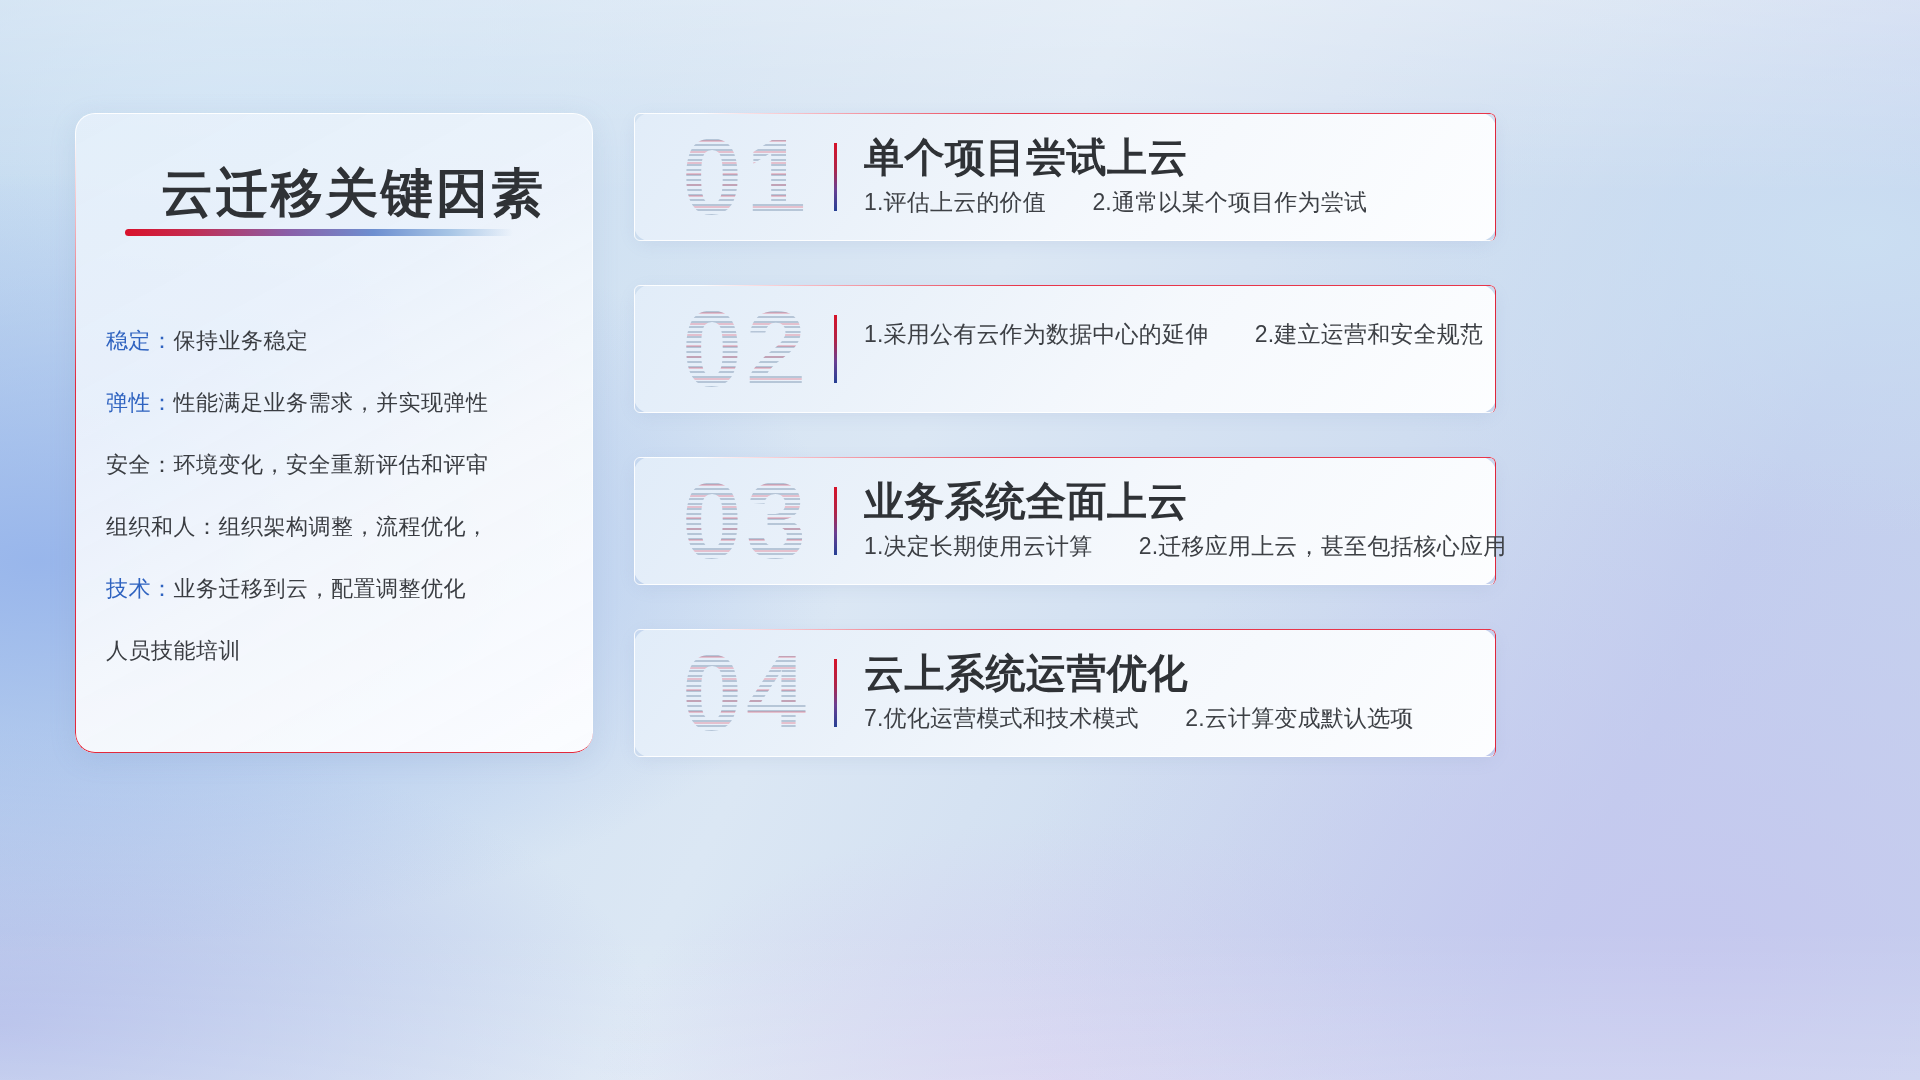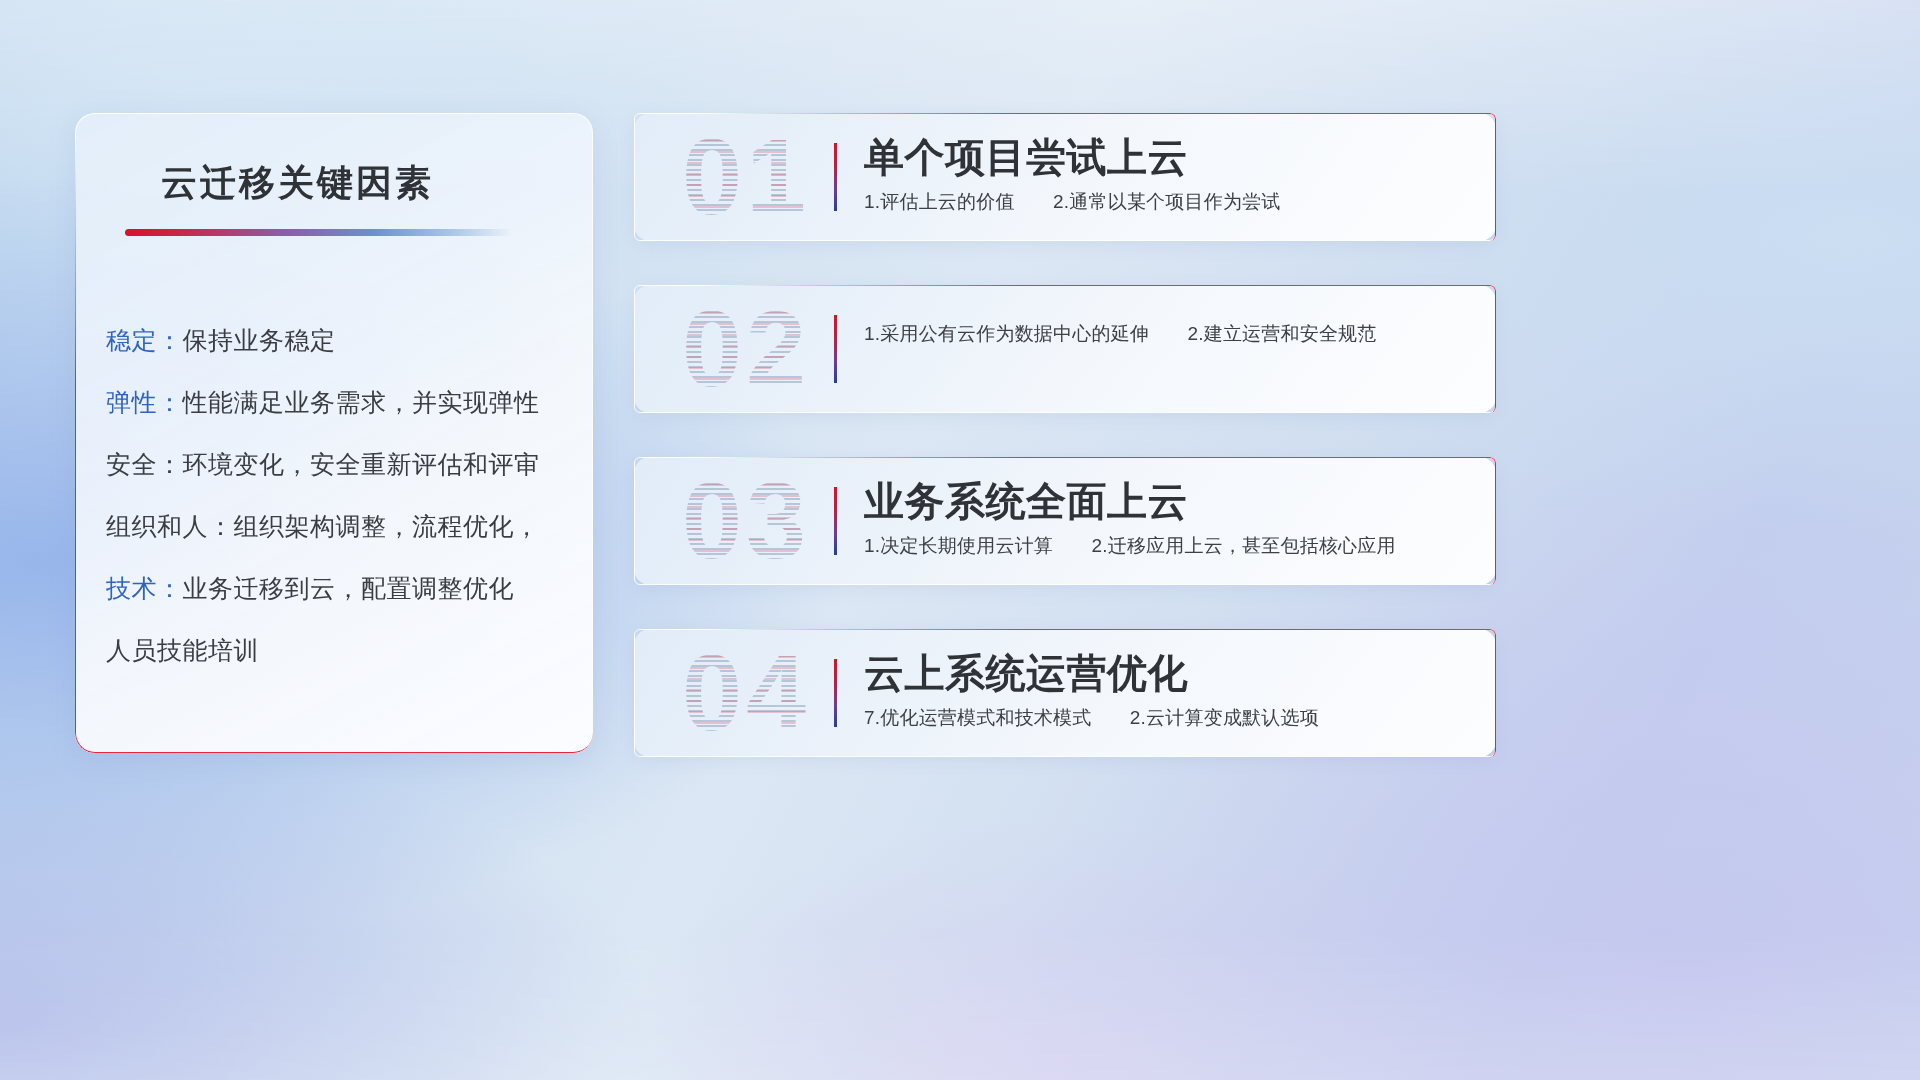--- a/index.html
+++ b/index.html
@@ -68,21 +68,21 @@
     border-bottom: 1.6px solid #e2293c;
     pointer-events: none;
     -webkit-mask-image: linear-gradient(205deg, rgba(0,0,0,0) 30%, #000 58%);
             mask-image: linear-gradient(205deg, rgba(0,0,0,0) 30%, #000 58%);
   }
 
   #panel-title {
     position: absolute;
     left: 85px;
     top: 45px;
-    font-size: 36px;
+    font-size: 52px;
     font-weight: 700;
     letter-spacing: 3px;
     color: #2f3236;
     white-space: nowrap;
   }
   #panel-title-rule {
     position: absolute;
     left: 49px;
     top: 115px;
     width: 388px;
@@ -91,26 +91,25 @@
     background: linear-gradient(90deg, #d9112b 0%, #c52a4e 16%, #8a5fa8 42%, #6d8fd0 64%, #a8c6e6 84%, rgba(214,231,245,0) 100%);
   }
 
   #factor-list {
     position: absolute;
     left: 30px;
     top: 196px;
     right: 14px;
   }
   .factor-row {
-    font-size: 25px;
+    font-size: 22px;
     line-height: 62px;
     color: #3a3d42;
     white-space: nowrap;
     letter-spacing: 0.5px;
-    font-family: Liberation Serif, serif;
   }
   .factor-label { color: #2f63c0; }
   .factor-label.neutral { color: #3a3d42; }
   .factor-text { color: #3a3d42; }
 
   
   #cards {
     position: absolute;
     left: 634px;
     top: 113px;
@@ -204,21 +203,21 @@
   .card-title {
     font-size: 40px;
     font-weight: 700;
     color: #2f3236;
     letter-spacing: 0.5px;
     line-height: 40px;
     white-space: nowrap;
   }
   .card-subtitle {
     margin-top: 12px;
-    font-size: 19px;
+    font-size: 23px;
     color: #3d4045;
     letter-spacing: 0.2px;
     line-height: 26px;
     white-space: nowrap;
   }
 </style>
 </head>
 <body>
 
 <div id="slide-bg"></div>

